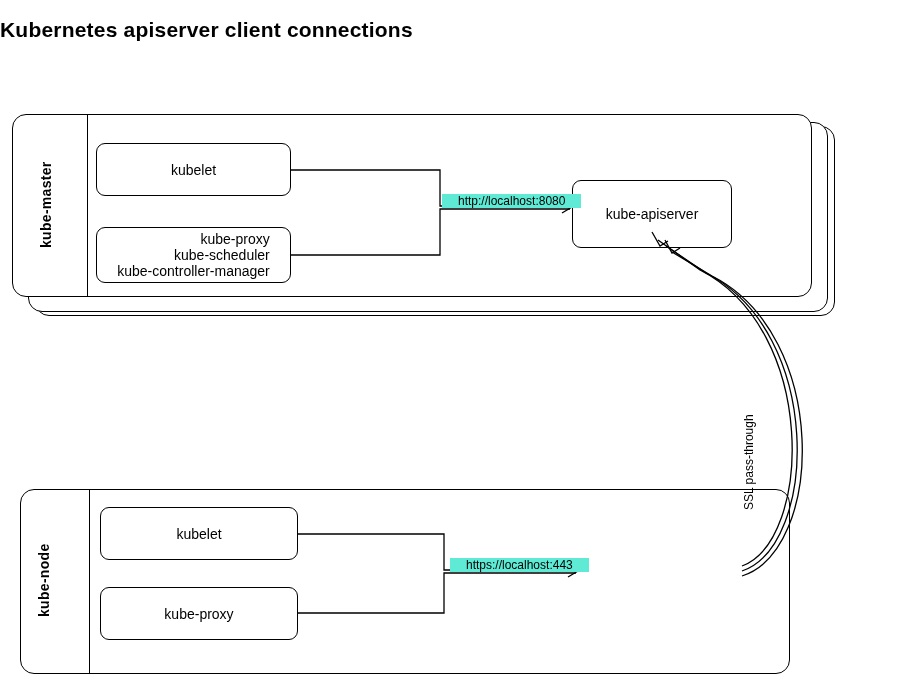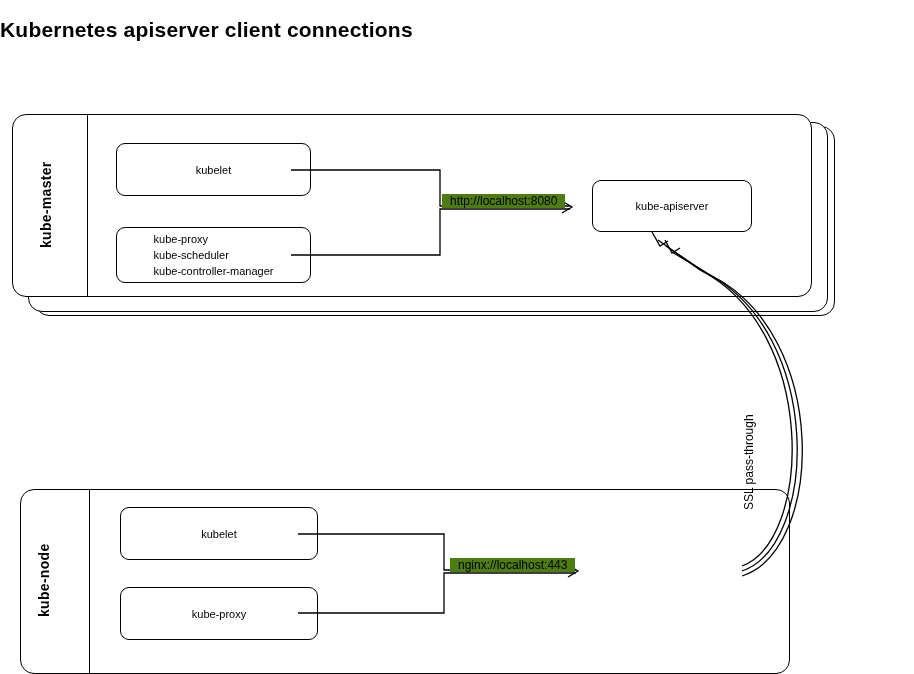--- a/index.html
+++ b/index.html
@@ -59,31 +59,30 @@
   }
   .box {
     position: absolute;
     border: 1.4px solid #000000;
     border-radius: 9px;
     background: #ffffff;
     box-sizing: border-box;
     display: flex;
     align-items: center;
     justify-content: center;
-    text-align: left;
-    font-size: 11px;
+    text-align: right;
+    font-size: 14px;
     line-height: 16px;
     white-space: pre-line;
-    margin-left: 20px;
   }
   .edge-label {
     position: absolute;
     font-size: 12px;
-    background: #4d7c0f;
-    padding: 0 8px;
+    background: #5eead4;
+    padding: 0 16px;
     white-space: nowrap;
   }
   .edge-label-vert {
     position: absolute;
     font-size: 12px;
     background: transparent;
     white-space: nowrap;
     writing-mode: vertical-rl;
     transform: rotate(180deg);
   }
@@ -115,21 +114,21 @@
     <div class="panel-divider" style="left:74px; top:0px; height:181px;"></div>
   </div>
   <div class="panel-label" style="left:38px; top:140px; height:130px; width:20px;">kube-master</div>
 
   <div class="box" style="left:96px; top:143px; width:195px; height:53px;">kubelet</div>
 
   <div class="box" style="left:96px; top:227px; width:195px; height:56px;">kube-proxy
 kube-scheduler
 kube-controller-manager</div>
 
-  <div class="box" style="left:572px; top:180px; width:160px; height:52px;">kube-apiserver</div>
+  <div class="box" style="left:572px; top:180px; width:160px; height:68px;">kube-apiserver</div>
 
   <div class="panel" style="left:20px; top:489px; width:770px; height:185px;">
     <div class="panel-divider" style="left:68px; top:0px; height:183px;"></div>
   </div>
   <div class="panel-label" style="left:36px; top:520px; height:120px; width:20px;">kube-node</div>
 
   <div class="box" style="left:100px; top:507px; width:198px; height:53px;">kubelet</div>
 
   <div class="box" style="left:100px; top:587px; width:198px; height:53px;">kube-proxy</div>
 
@@ -149,16 +148,16 @@
     <polyline points="568,565 578,571 568,577"></polyline>
 
     <path d="M 742,566 C 812,540 818,330 700,270 L 658,240"></path>
     <path d="M 742,571 C 818,545 824,333 706,273 L 666,246"></path>
     <path d="M 742,576 C 824,550 830,336 712,276 L 672,252"></path>
     <polyline points="652,232 660,246 668,241"></polyline>
     <polyline points="665,240 672,253 680,248"></polyline>
   </svg>
 
   <div class="edge-label" style="left:442px; top:194px;">http://localhost:8080</div>
-  <div class="edge-label" style="left:450px; top:558px;">nginx://localhost:443</div>
+  <div class="edge-label" style="left:450px; top:558px;">https://localhost:443</div>
   <div class="edge-label-vert" style="left:742px; top:400px; height:110px;">SSL pass-through</div>
 
 </div>
 
 </body></html>

